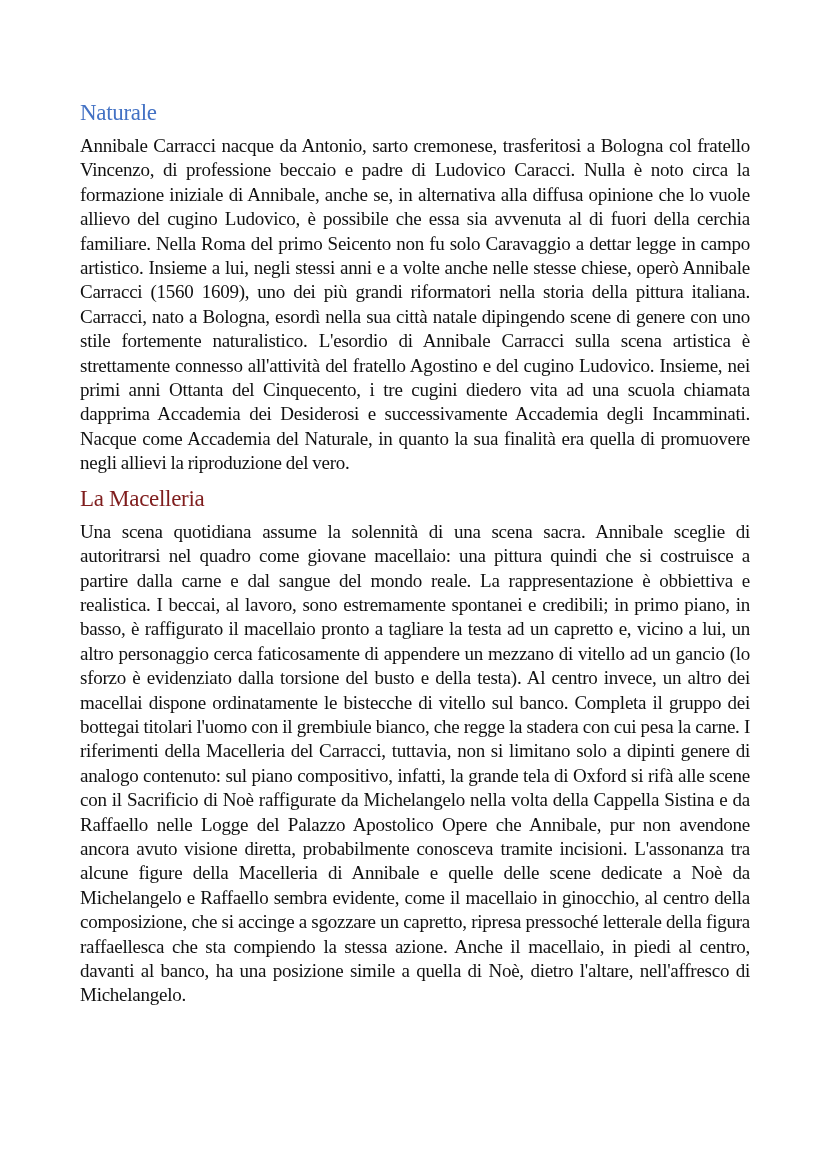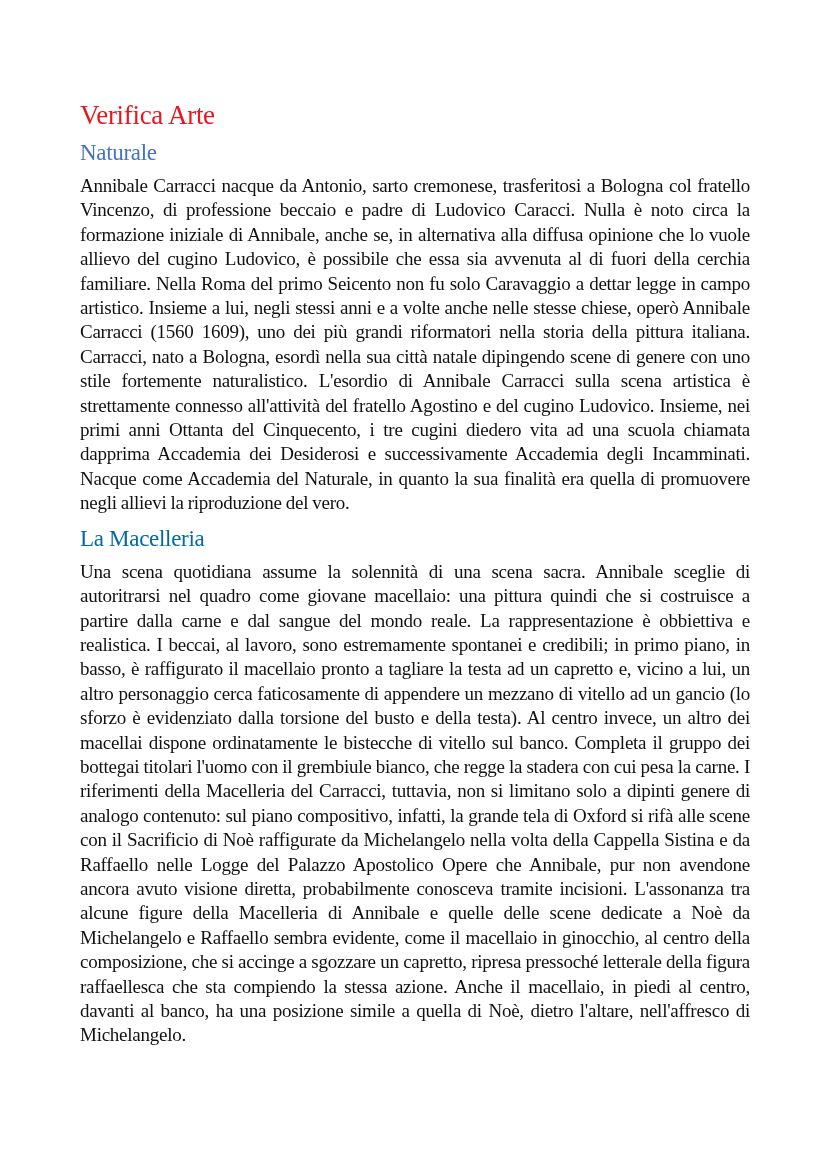--- a/index.html
+++ b/index.html
@@ -44,24 +44,23 @@
       letter-spacing: -0.25px;
       word-spacing: -0.5px;
     }
     #carracci-heading { margin-top: 0; }
     #macelleria-heading { margin-top: 2px; }
   </style>
 </head>
 <body>
 
 <div class="page">
-  <h1 class="doc-title" id="doc-title" style="color: rgb(232, 22, 31);">Verifica Arte</h1>
 
   <section>
     <h2 class="section-heading blue" id="carracci-heading" style="color: rgb(68, 114, 196);">Naturale</h2>
     <p class="paragraph" style="color: rgb(17, 17, 17);">Annibale Carracci nacque da Antonio, sarto cremonese, trasferitosi a Bologna col fratello Vincenzo, di professione beccaio e padre di Ludovico Caracci. Nulla è noto circa la formazione iniziale di Annibale, anche se, in alternativa alla diffusa opinione che lo vuole allievo del cugino Ludovico, è possibile che essa sia avvenuta al di fuori della cerchia familiare. Nella Roma del primo Seicento non fu solo Caravaggio a dettar legge in campo artistico. Insieme a lui, negli stessi anni e a volte anche nelle stesse chiese, operò Annibale Carracci (1560 1609), uno dei più grandi riformatori nella storia della pittura italiana. Carracci, nato a Bologna, esordì nella sua città natale dipingendo scene di genere con uno stile fortemente naturalistico. L'esordio di Annibale Carracci sulla scena artistica è strettamente connesso all'attività del fratello Agostino e del cugino Ludovico. Insieme, nei primi anni Ottanta del Cinquecento, i tre cugini diedero vita ad una scuola chiamata dapprima Accademia dei Desiderosi e successivamente Accademia degli Incamminati. Nacque come Accademia del Naturale, in quanto la sua finalità era quella di promuovere negli allievi la riproduzione del vero.</p>
   </section>
 
   <section>
-    <h2 class="section-heading red" id="macelleria-heading" style="color: #0369a1;">La Macelleria</h2>
+    <h2 class="section-heading red" id="macelleria-heading" style="color: #7f1d1d;">La Macelleria</h2>
     <p class="paragraph" style="color: rgb(17, 17, 17);">Una scena quotidiana assume la solennità di una scena sacra. Annibale sceglie di autoritrarsi nel quadro come giovane macellaio: una pittura quindi che si costruisce a partire dalla carne e dal sangue del mondo reale. La rappresentazione è obbiettiva e realistica. I beccai, al lavoro, sono estremamente spontanei e credibili; in primo piano, in basso, è raffigurato il macellaio pronto a tagliare la testa ad un capretto e, vicino a lui, un altro personaggio cerca faticosamente di appendere un mezzano di vitello ad un gancio (lo sforzo è evidenziato dalla torsione del busto e della testa). Al centro invece, un altro dei macellai dispone ordinatamente le bistecche di vitello sul banco. Completa il gruppo dei bottegai titolari l'uomo con il grembiule bianco, che regge la stadera con cui pesa la carne. I riferimenti della Macelleria del Carracci, tuttavia, non si limitano solo a dipinti genere di analogo contenuto: sul piano compositivo, infatti, la grande tela di Oxford si rifà alle scene con il Sacrificio di Noè raffigurate da Michelangelo nella volta della Cappella Sistina e da Raffaello nelle Logge del Palazzo Apostolico Opere che Annibale, pur non avendone ancora avuto visione diretta, probabilmente conosceva tramite incisioni. L'assonanza tra alcune figure della Macelleria di Annibale e quelle delle scene dedicate a Noè da Michelangelo e Raffaello sembra evidente, come il macellaio in ginocchio, al centro della composizione, che si accinge a sgozzare un capretto, ripresa pressoché letterale della figura raffaellesca che sta compiendo la stessa azione. Anche il macellaio, in piedi al centro, davanti al banco, ha una posizione simile a quella di Noè, dietro l'altare, nell'affresco di Michelangelo.</p>
   </section>
 </div>
 
 </body></html>

